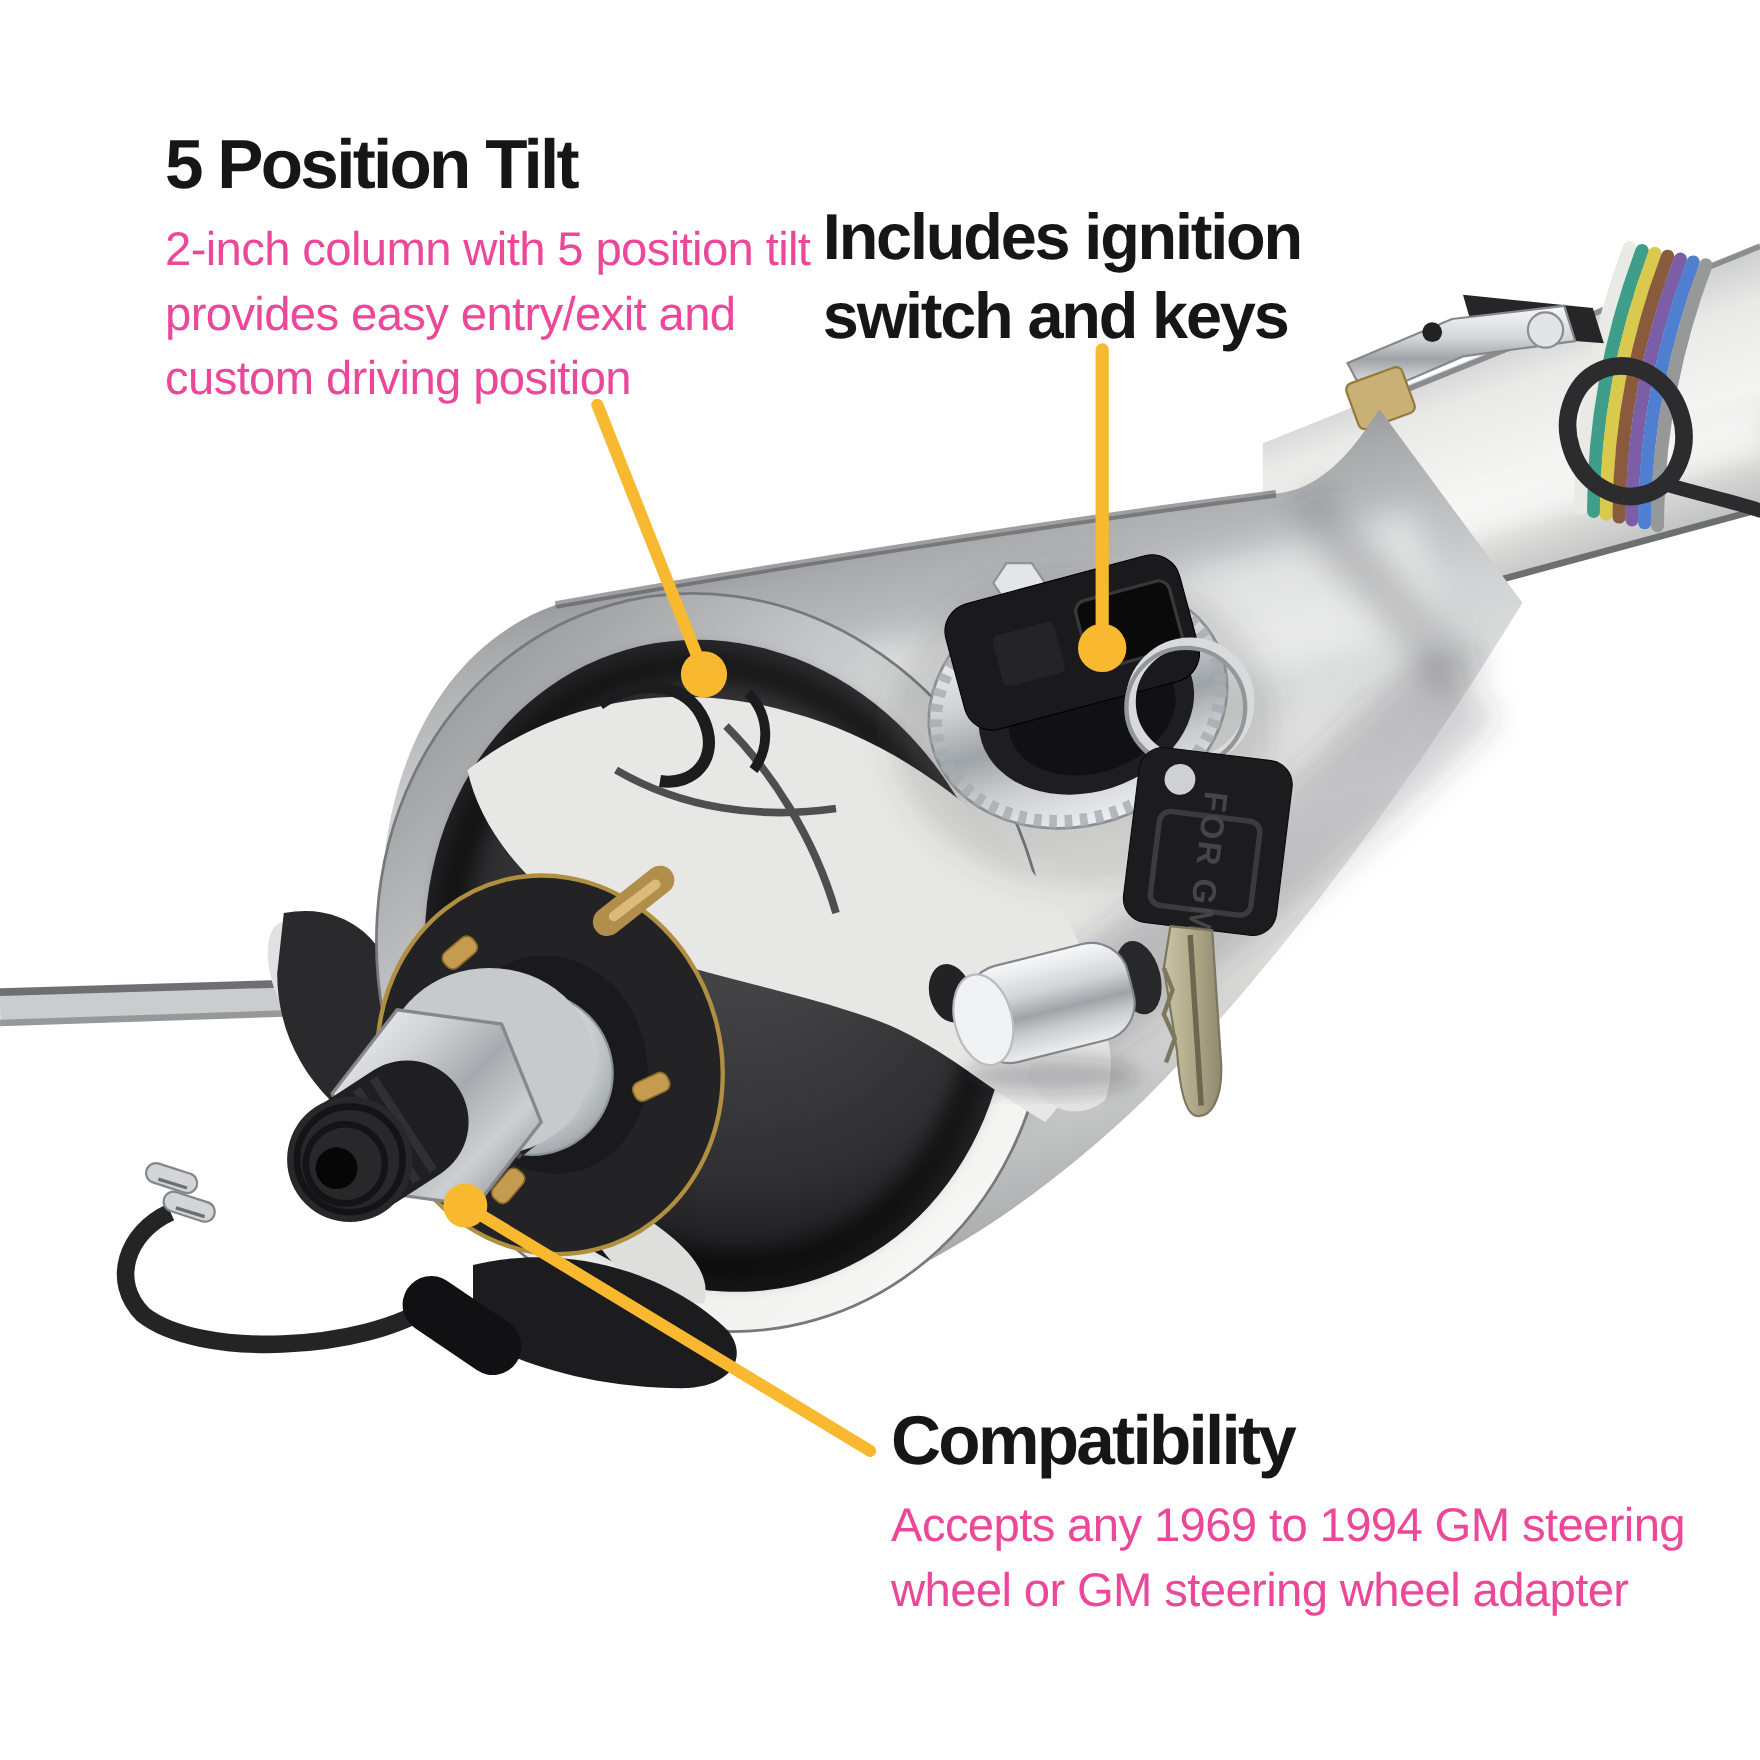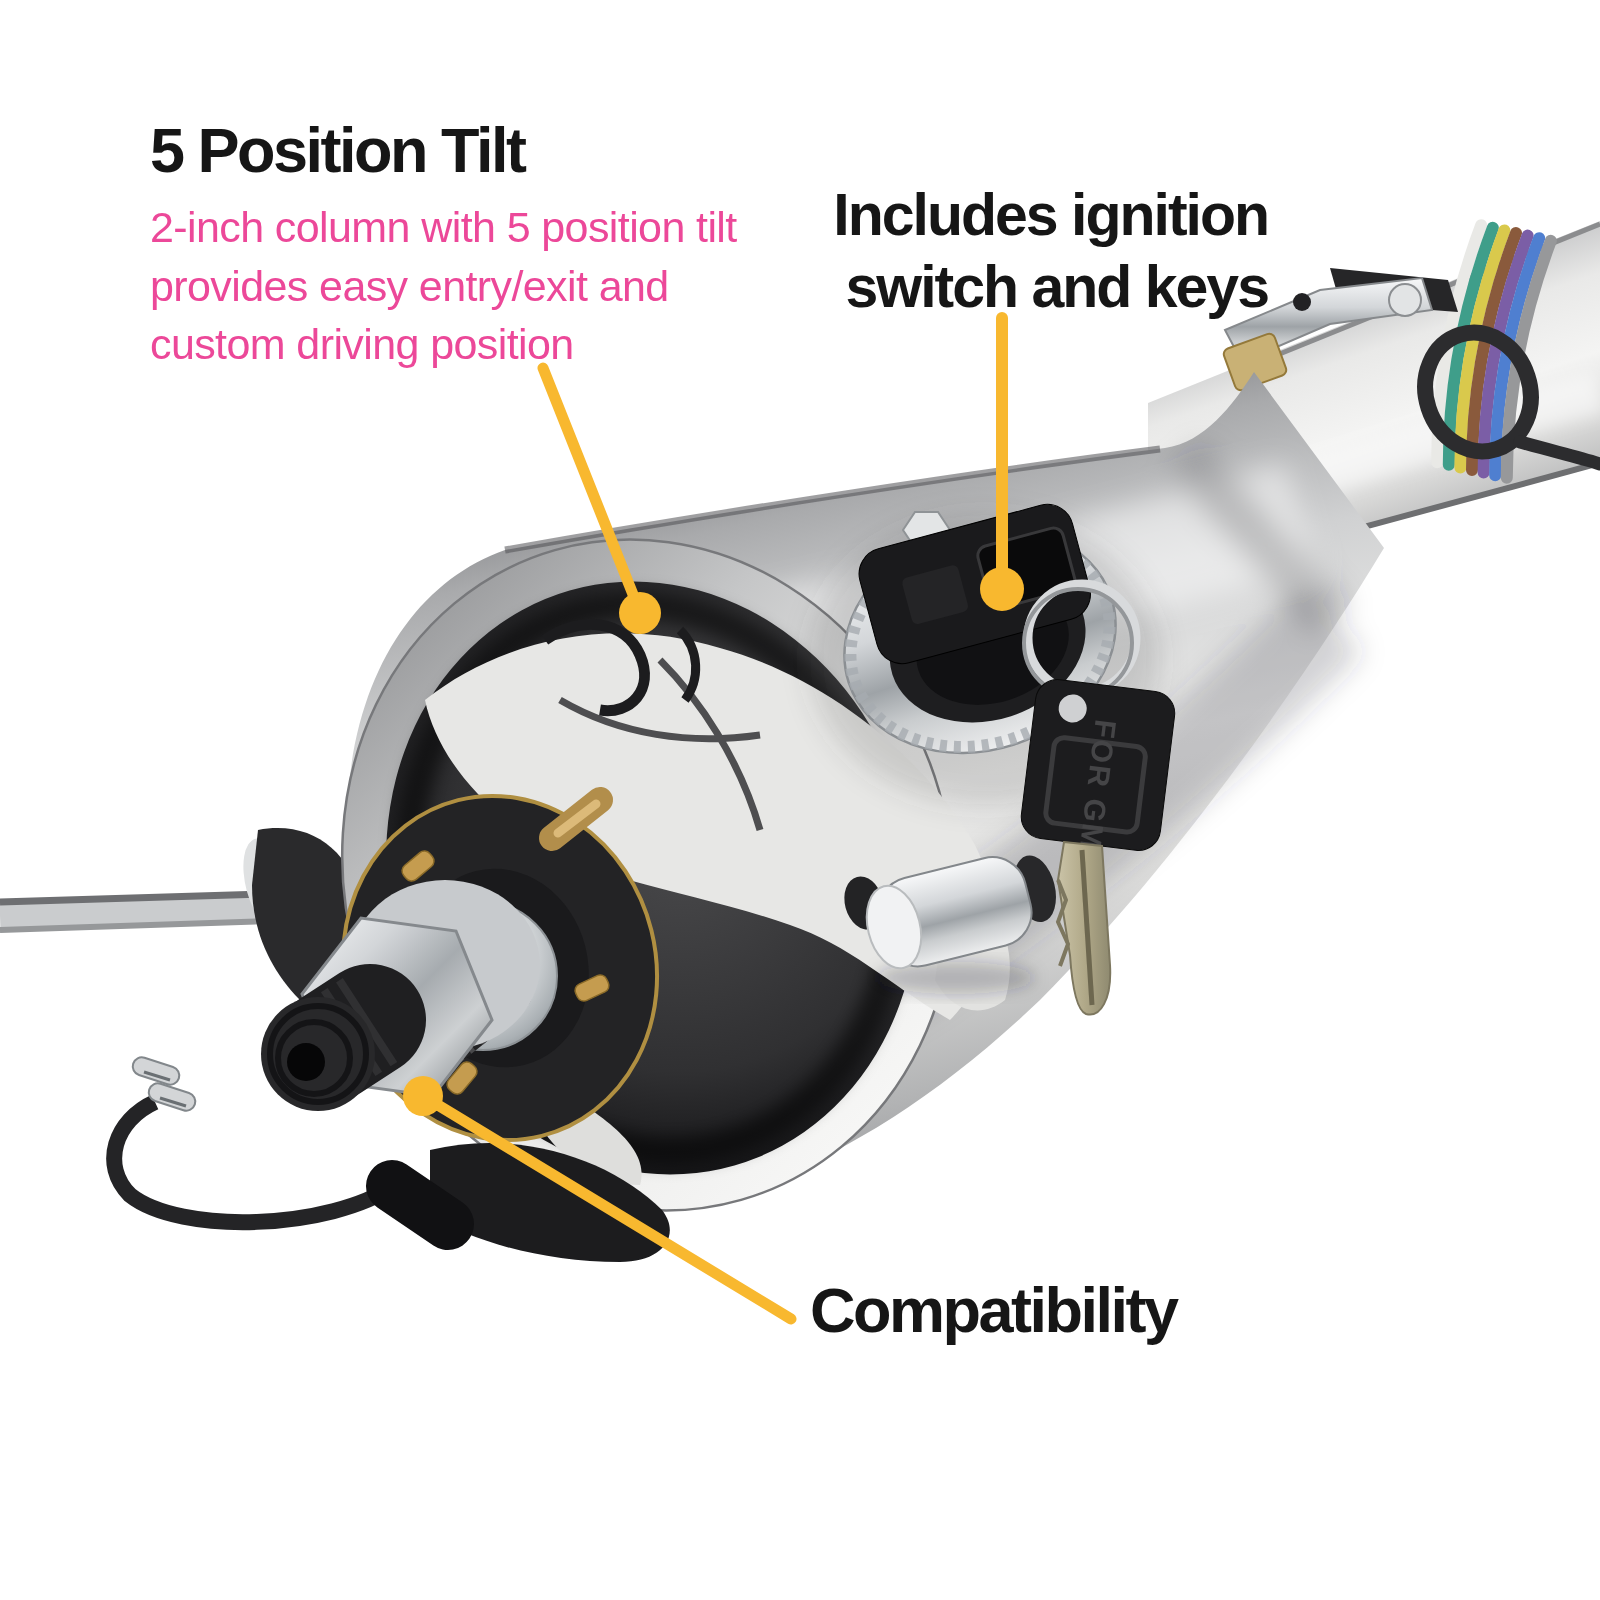--- a/index.html
+++ b/index.html
@@ -3,21 +3,21 @@
 <meta charset="utf-8">
 <style>
   html,body{margin:0;padding:0;background:#fff;}
   .stage{position:relative;width:1600px;height:1600px;background:#fff;overflow:hidden;
          font-family:"Liberation Sans",sans-serif;}
   .stage svg{position:absolute;left:0;top:0;}
   .note{position:absolute;color:#1d1d1d;}
   .note h2{margin:0;font-weight:700;font-size:63px;line-height:1.02;letter-spacing:-2.5px;color:#161616;}
   .note p{margin:16px 0 0 0;font-size:43px;line-height:1.36;letter-spacing:-0.6px;color:#ec4899;}
   .note-tilt{left:150px;top:118px;width:600px;}
-  .note-ignition{left:748px;top:180px;width:520px;text-align:right;}
+  .note-ignition{left:748px;top:180px;width:520px;text-align:left;}
   .note-ignition h2{font-size:59px;line-height:1.22;letter-spacing:-2px;}
   .note-compat{left:790px;top:1278px;width:740px;margin-left:20px;}
 </style>
 </head>
 <body>
 
 <div class="stage">
 
 <svg width="1600" height="1600" viewBox="0 0 1600 1600">
   <defs>
@@ -235,15 +235,16 @@
   <h2>5 Position Tilt</h2>
   <p>2-inch column with 5 position tilt provides easy entry/exit and custom driving position</p>
 </div>
 
 <div class="note note-ignition">
   <h2>Includes ignition switch and keys</h2>
 </div>
 
 <div class="note note-compat">
   <h2>Compatibility</h2>
+  <p>Accepts any 1969 to 1994 GM steering wheel or GM steering wheel adapter</p>
 </div>
 
 </div>
 
 </body></html>

